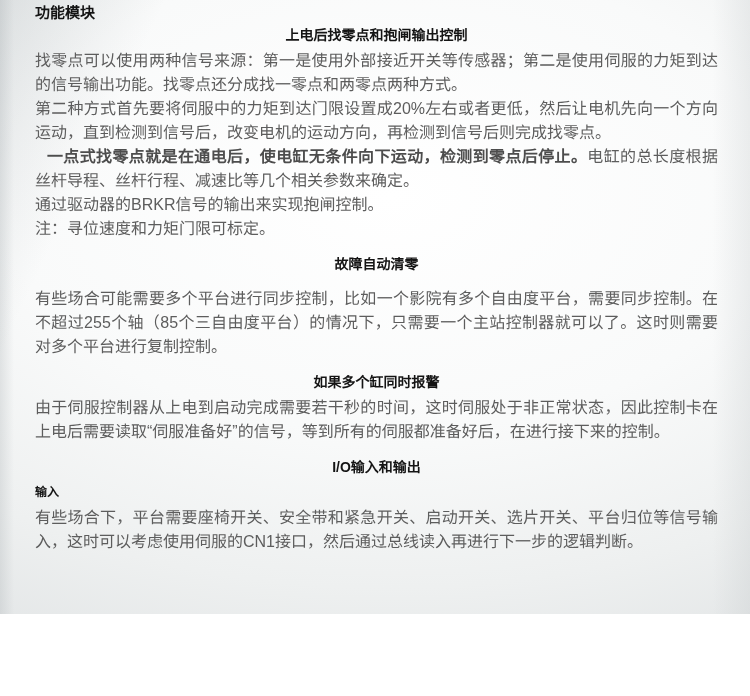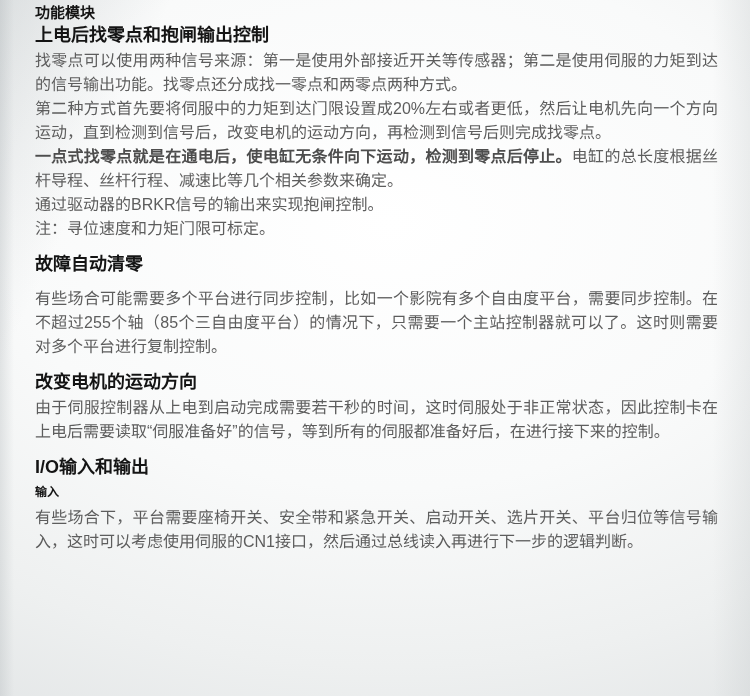--- a/index.html
+++ b/index.html
@@ -1,19 +1,19 @@
 <!DOCTYPE html>
 <html lang="zh-CN"><head>
 <meta charset="utf-8">
 <style>
   html, body { margin: 0; padding: 0; }
   .page {
     position: relative;
     width: 750px;
-    height: 696px;
+    height: 614px;
     overflow: hidden;
     box-sizing: border-box;
     font-family: "Liberation Sans", "DejaVu Sans", sans-serif;
     background:
       linear-gradient(115deg, rgba(158,166,170,0.28) 0%, rgba(255,255,255,0) 16%),
       linear-gradient(90deg, rgba(172,178,181,0.30) 0px, rgba(255,255,255,0) 14px, rgba(255,255,255,0) 95%, rgba(188,193,195,0.25) 100%),
       radial-gradient(ellipse 115% 85% at 52% 32%, #ffffff 0%, #f9fafa 45%, #eef0f0 75%, #e1e4e5 100%);
   }
   .content {
     box-sizing: border-box;
@@ -25,44 +25,46 @@
     margin: 0;
     font-size: 15px;
     line-height: 18px;
     font-weight: bold;
     color: #141414;
   }
   .section { margin: 0; }
   .section.gap { margin-top: 12px; }
   .section-heading {
     margin: 2px 0 3px 0;
-    font-size: 18px;
+    font-size: 14px;
     line-height: 22px;
     font-weight: bold;
     color: #141414;
+    text-align: center;
   }
   .sub-heading {
     margin: 0 0 3px 0;
     font-size: 12px;
     line-height: 22px;
     font-weight: bold;
     color: #141414;
   }
   .body-text {
     margin: 0;
     font-size: 16px;
     line-height: 24px;
     color: #5d5d5d;
     letter-spacing: 0;
     text-align: justify;
     text-justify: inter-ideograph;
   }
   .body-text .em {
     font-weight: 600;
     color: #4d4d4d;
+    margin-left: 12px;
   }
 </style>
 </head>
 <body>
 
 <div class="page">
   <div class="content">
 
     <h1 class="page-title">功能模块</h1>
 
@@ -78,21 +80,21 @@
     <section class="section gap">
       <h2 class="section-heading">故障自动清零</h2>
     </section>
 
     <section class="section gap">
       <p class="body-text">有些场合可能需要多个平台进行同步控制，比如一个影院有多个自由度平台，需要同步控制。在不超过255个轴（85个三自由度平台）的情况下，只需要一个主站控制器就可以了。这时则需要对多个平台进行复制控制。</p>
     </section>
 
 
     <section class="section gap">
-      <h2 class="section-heading">改变电机的运动方向</h2>
+      <h2 class="section-heading">如果多个缸同时报警</h2>
       <p class="body-text">由于伺服控制器从上电到启动完成需要若干秒的时间，这时伺服处于非正常状态，因此控制卡在上电后需要读取“伺服准备好”的信号，等到所有的伺服都准备好后，在进行接下来的控制。</p>
     </section>
 
     <section class="section gap">
       <h2 class="section-heading">I/O输入和输出</h2>
       <h3 class="sub-heading">输入</h3>
       <p class="body-text">有些场合下，平台需要座椅开关、安全带和紧急开关、启动开关、选片开关、平台归位等信号输入，这时可以考虑使用伺服的CN1接口，然后通过总线读入再进行下一步的逻辑判断。</p>
     </section>
 
   </div>

